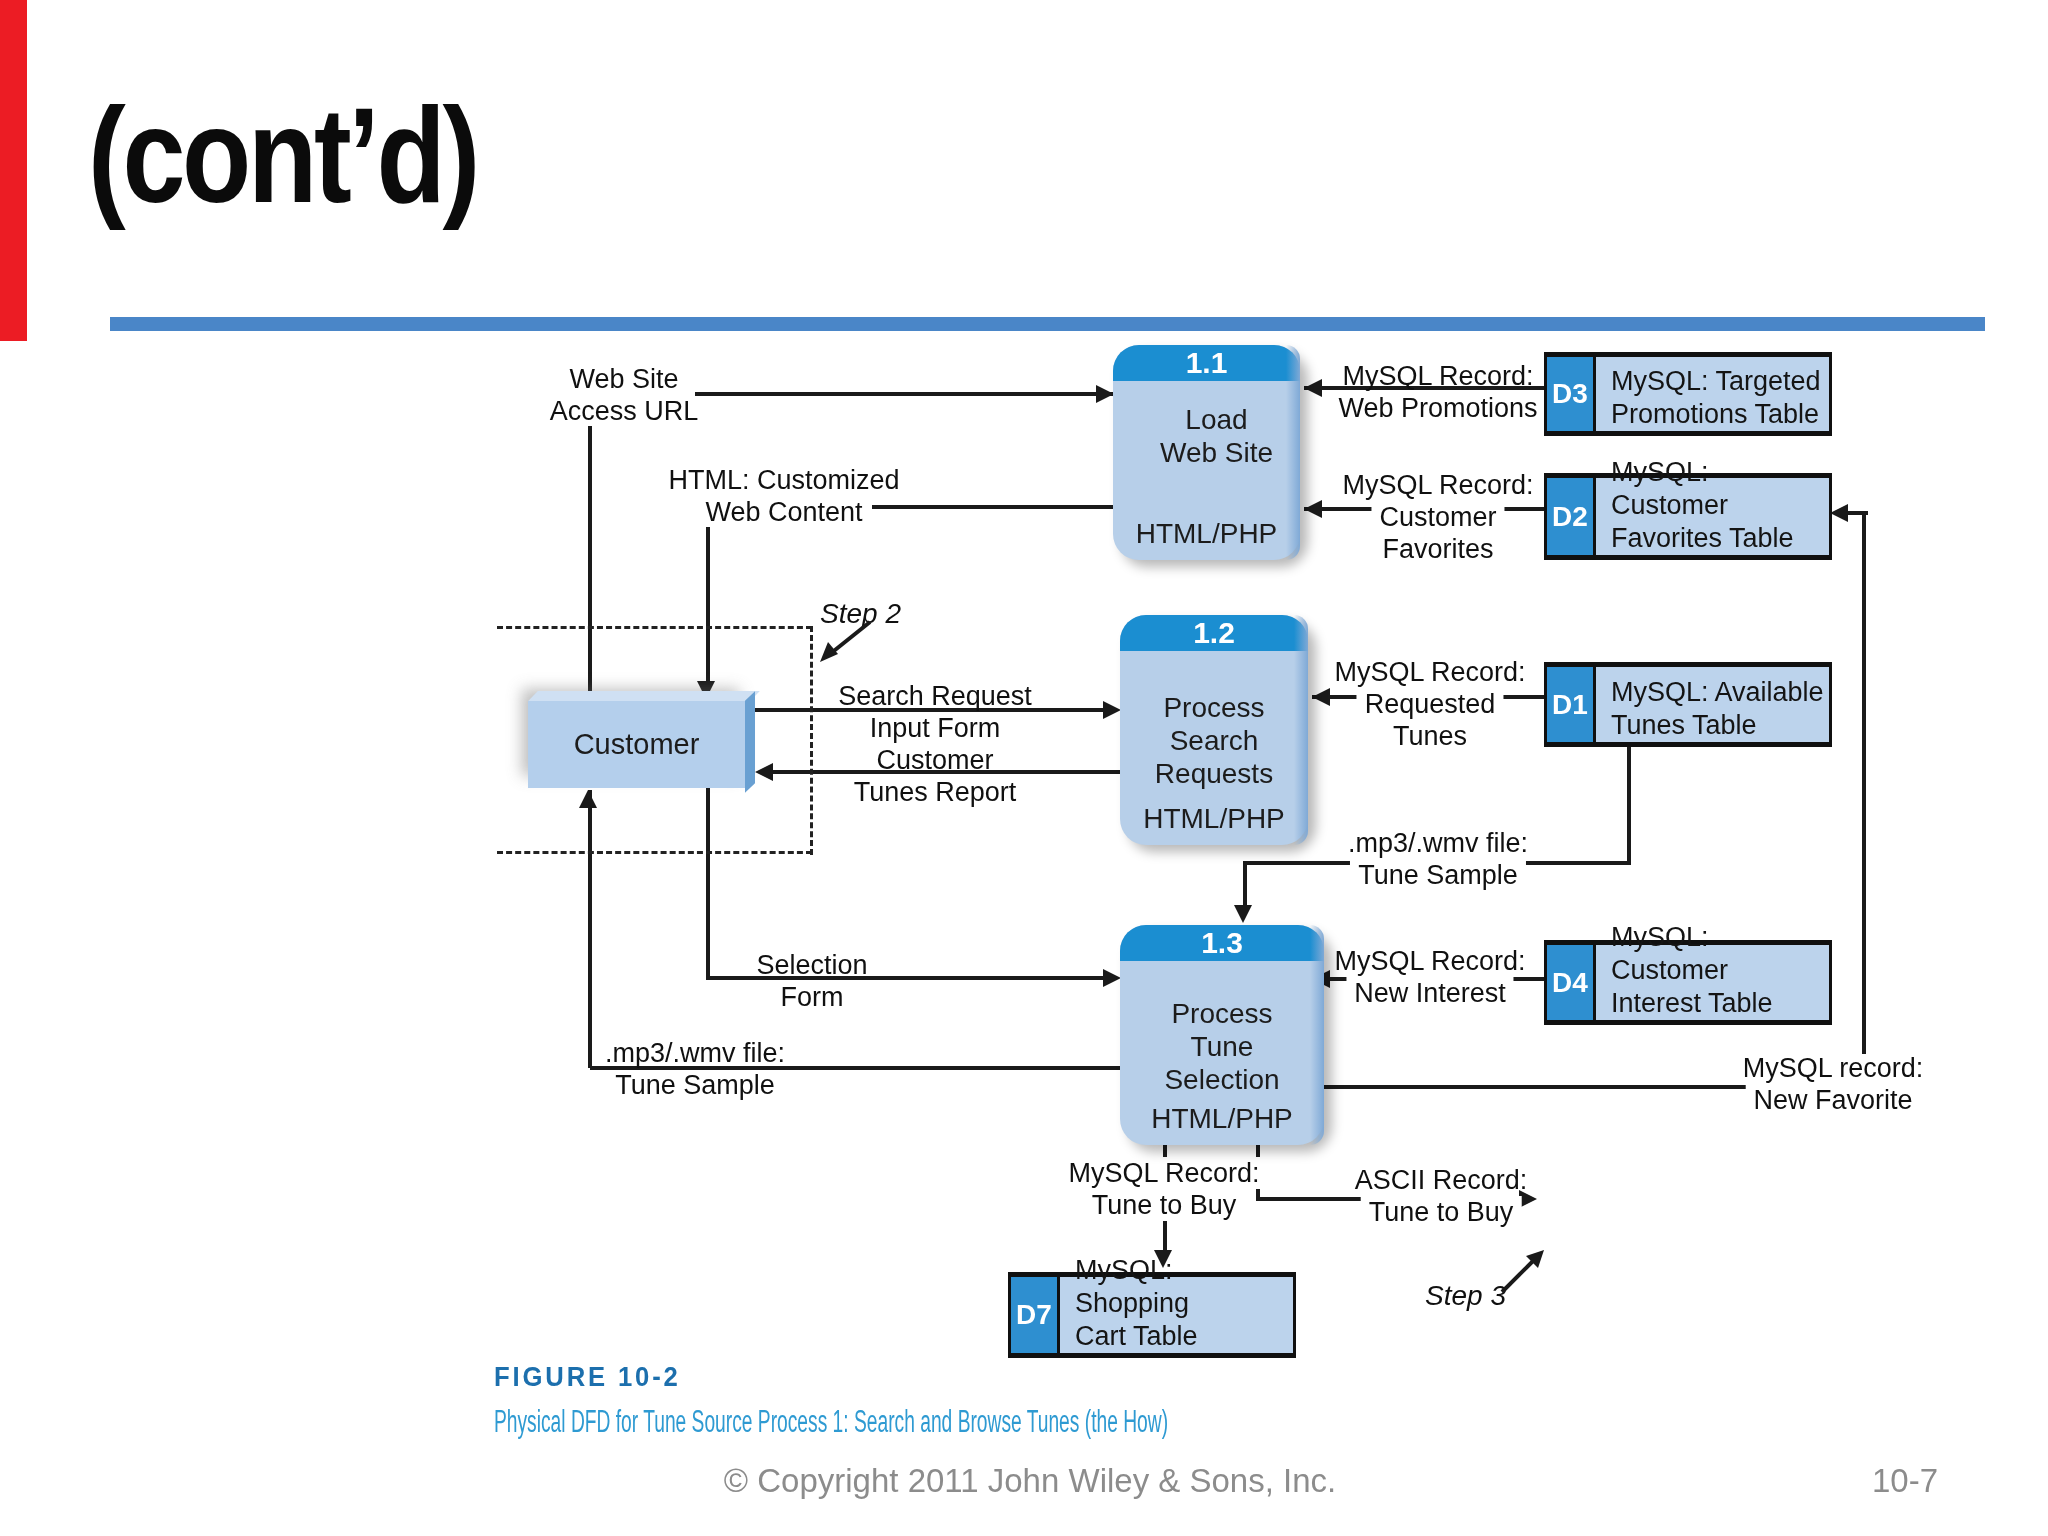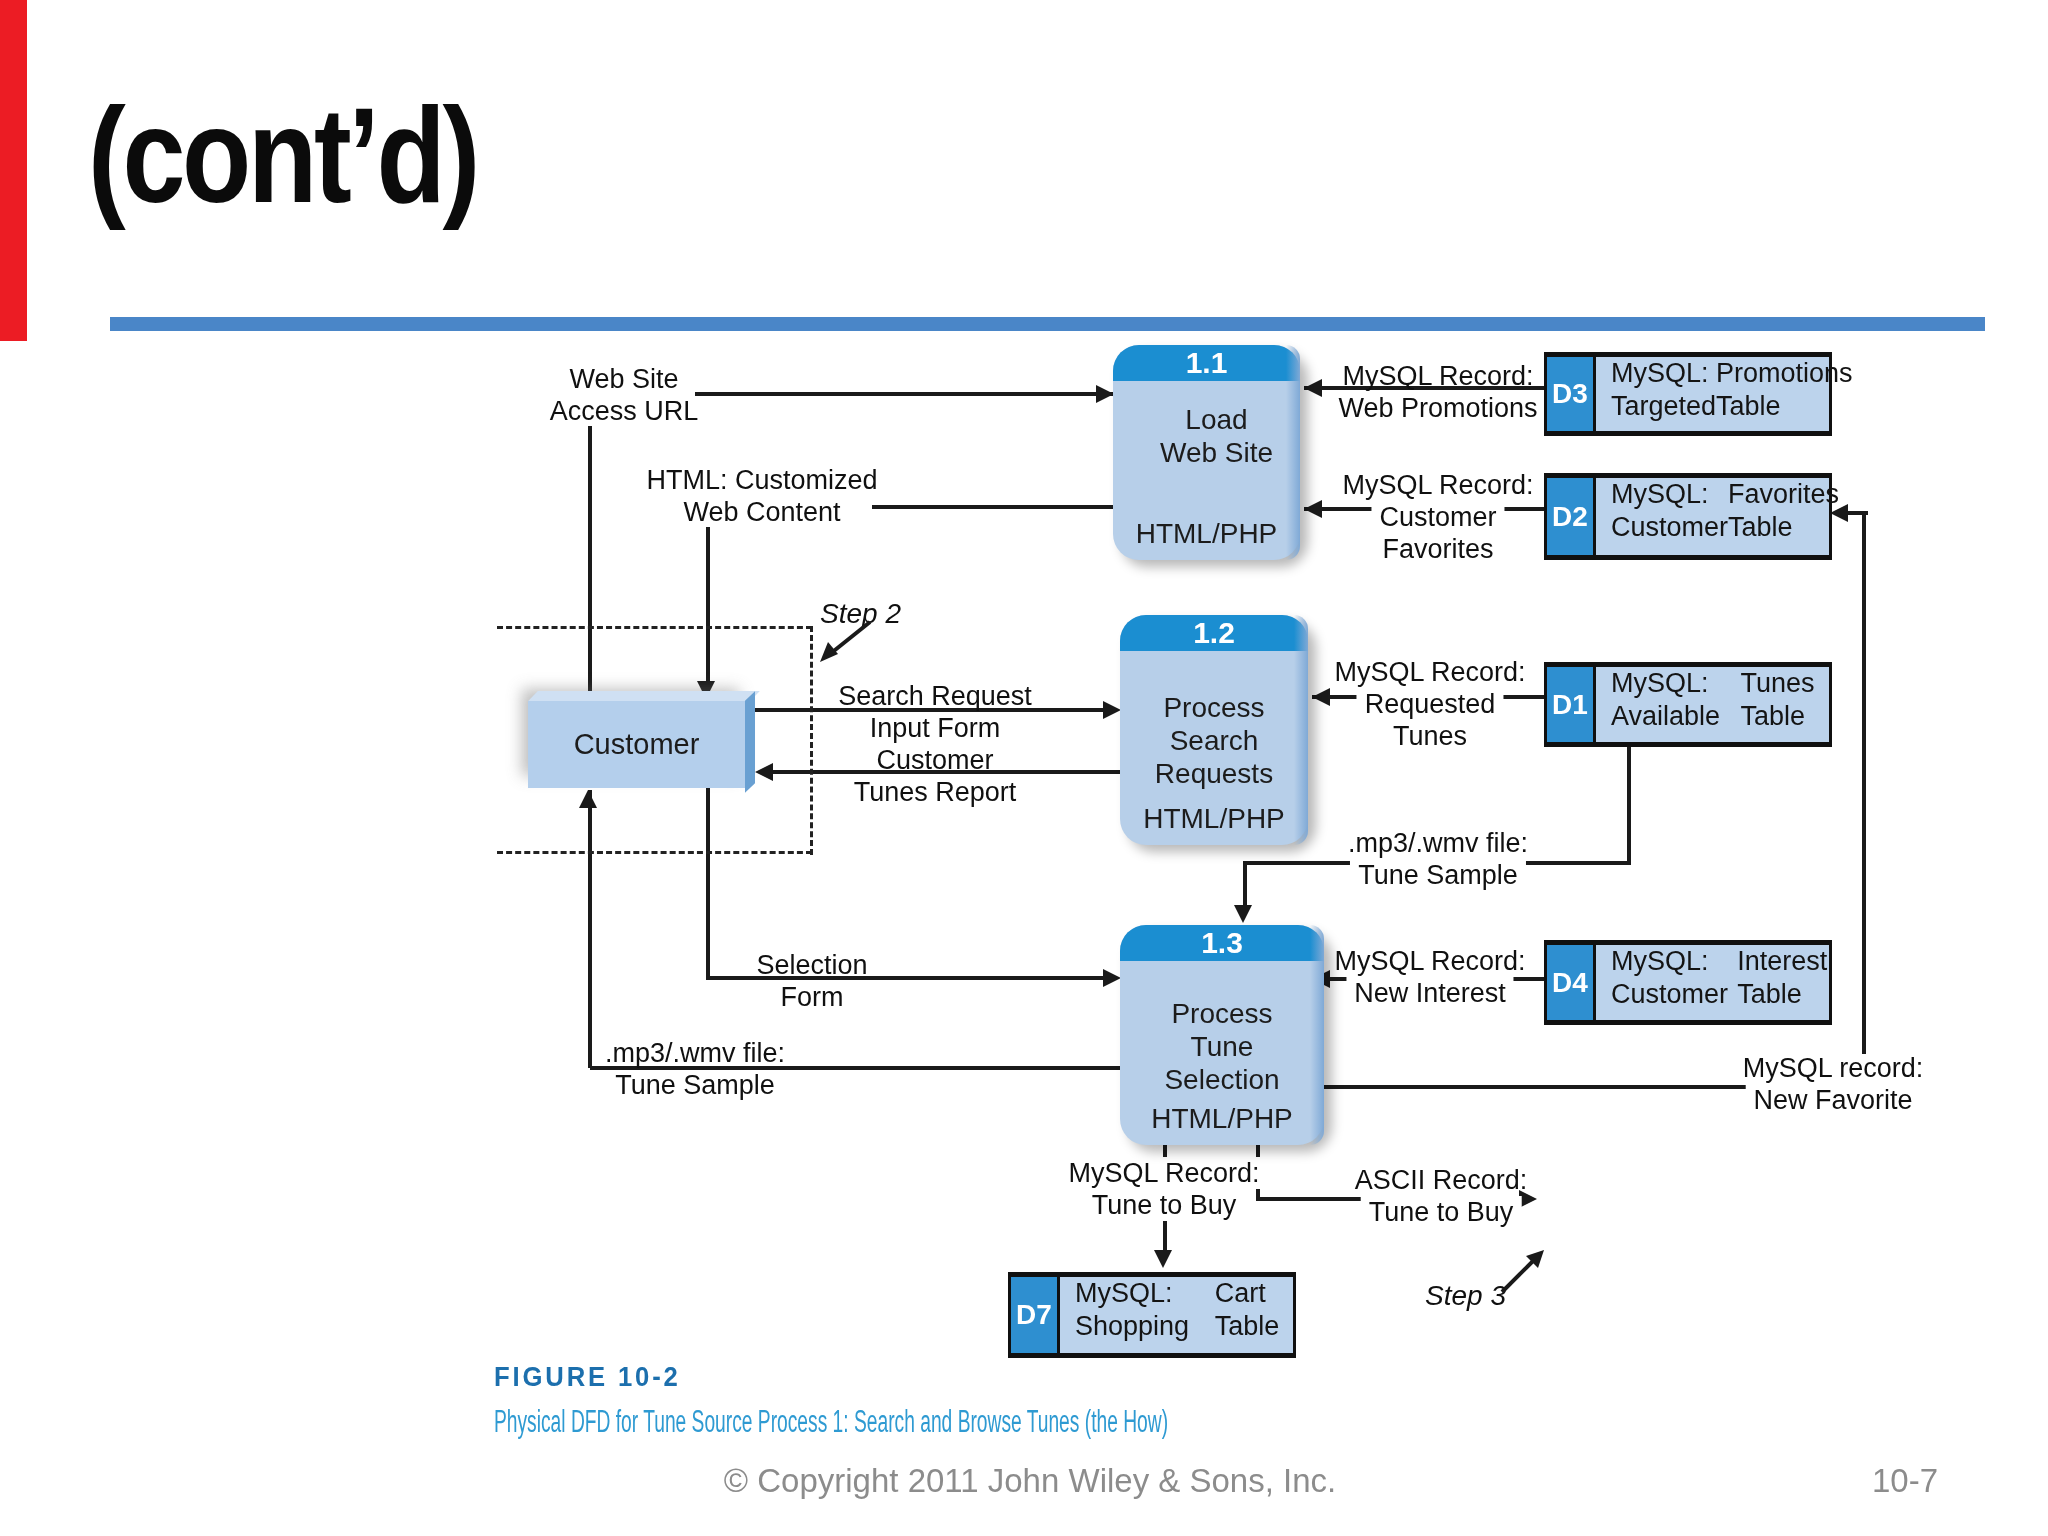--- a/index.html
+++ b/index.html
@@ -31,21 +31,21 @@
   .p-tech{position:absolute;left:0;right:0;bottom:10px;text-align:center;font-size:28px;color:#1c1c1c;}
 
   
   .store{position:absolute;display:flex;background:var(--store_body);
         border:3px solid #101010;border-top-width:5px;border-bottom-width:5px;}
   .store::before{content:'';position:absolute;left:6px;top:-19px;right:-16px;height:17px;
         background:linear-gradient(100deg,#a9cbe8 0%,#a9cbe8 16%,#dadada 19%,#f4f4f4 95%);
         transform:skewX(-44deg);z-index:-1;}
   .store .tab{width:46px;flex:0 0 46px;background:var(--store_tab);border-right:3px solid #101010;
         color:#fff;font-weight:bold;font-size:28px;display:flex;align-items:center;justify-content:center;}
-  .store .sbody{flex:1;display:flex;flex-direction:row;justify-content:space-between;
+  .store .sbody{flex:1;display:flex;flex-direction:column;justify-content:flex-end;
         padding-left:15px;font-size:27px;line-height:33px;color:#141414;}
 
   
   #customer{position:absolute;left:528px;top:701px;width:217px;height:87px;background:var(--cust_front);
         display:flex;align-items:center;justify-content:center;font-size:29px;color:#1c1c1c;
         box-shadow:-6px -12px 14px rgba(110,110,110,.45);}
   #customer::before{content:'';position:absolute;left:5px;right:-10px;top:-10px;height:10px;
         background:var(--cust_top);transform:skewX(-44deg);}
   #customer::after{content:'';position:absolute;top:-5px;right:-10px;width:10px;height:92px;
         background:var(--cust_side);transform:skewY(-44deg);}
@@ -128,21 +128,21 @@
   <div class="steplbl" style="left:1425px;top:1280px;">Step 3</div>
   <svg class="step-arrow" style="left:1494px;top:1240px;" width="60" height="60">
     <line x1="8" y1="52" x2="42" y2="18" stroke="#1a1a1a" stroke-width="4"></line>
     <polygon points="50,10 32,16 44,28" fill="#1a1a1a"></polygon>
   </svg>
 
   <div class="lbl" style="left:624px;top:363px;">
     <div>Web Site</div>
     <div>Access URL</div>
   </div>
-  <div class="lbl" style="left:762px;top:464px;">
+  <div class="lbl" style="left:784px;top:464px;">
     <div>HTML: Customized</div>
     <div>Web Content</div>
   </div>
   <div class="lbl" style="left:935px;top:680px;">
     <div>Search Request</div>
     <div>Input Form</div>
     <div>Customer</div>
     <div>Tunes Report</div>
   </div>
   <div class="lbl" style="left:812px;top:949px;">

